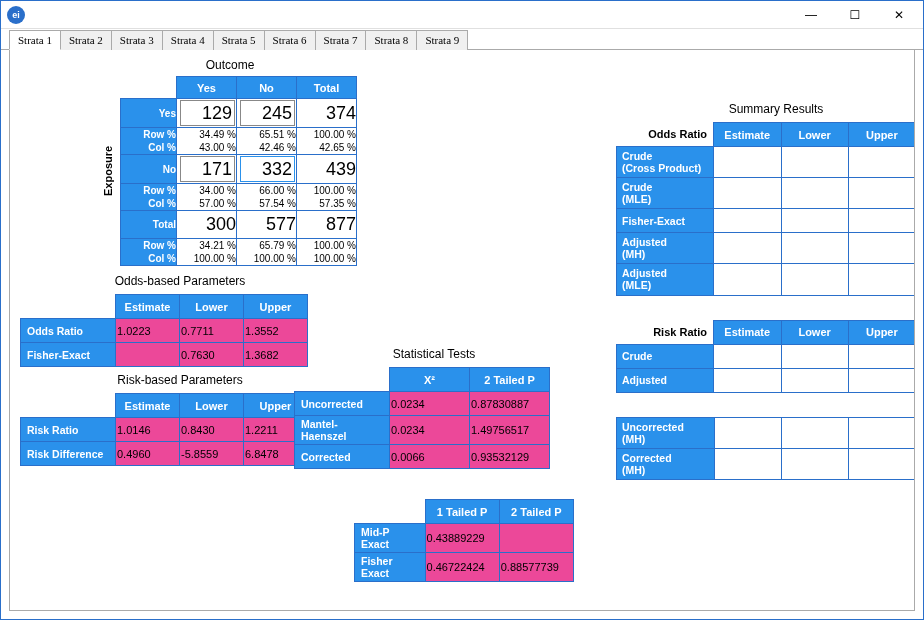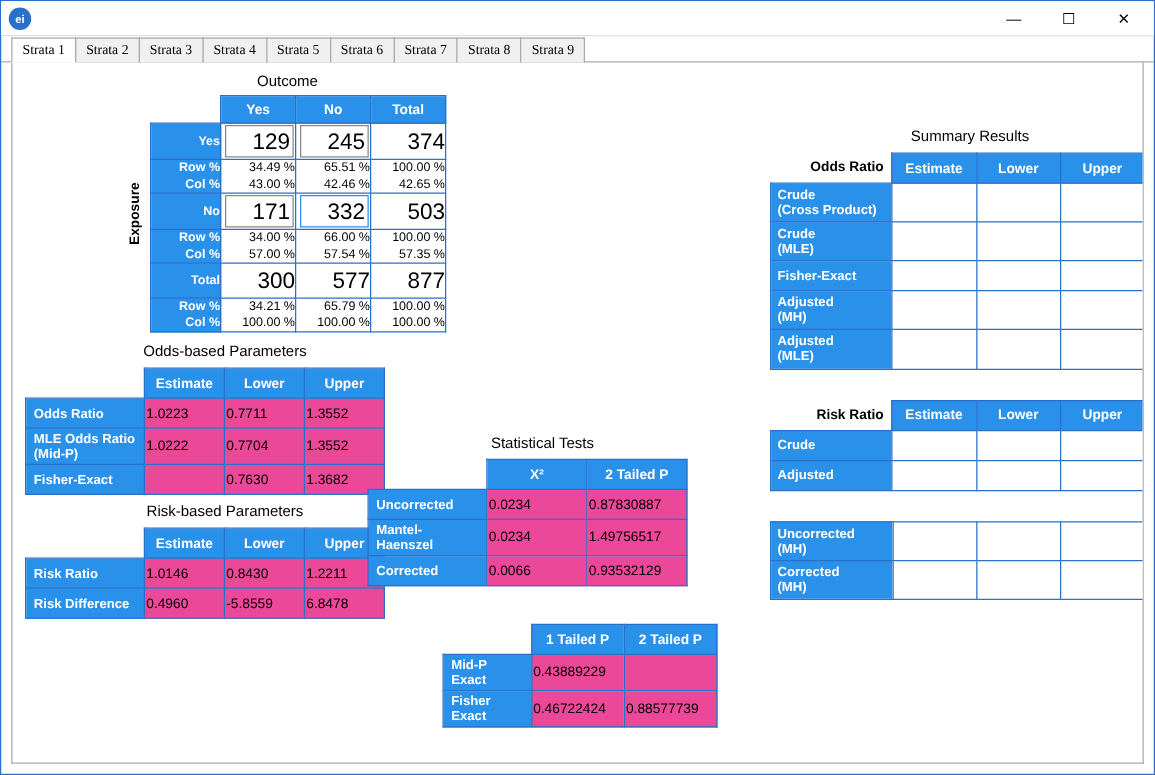--- a/index.html
+++ b/index.html
@@ -231,21 +231,21 @@
             </td>
             <td class="oc-small"><span>34.49 %</span><br><span>43.00 %</span></td>
             <td class="oc-small"><span>65.51 %</span><br><span>42.46 %</span></td>
             <td class="oc-small"><span>100.00 %</span><br><span>42.65 %</span></td>
           </tr>
 
           <tr>
             <td class="oc-rowhead">No</td>
             <td class="oc-big"><input class="oc-input" value="171" style=""></td>
             <td class="oc-big"><input class="oc-input focus" value="332" style=""></td>
-            <td class="oc-big">503</td>
+            <td class="oc-big">439</td>
           </tr>
           <tr>
             <td class="oc-rowhead">
               <span>Row %</span><br><span>Col %</span>
             </td>
             <td class="oc-small"><span>34.00 %</span><br><span>57.00 %</span></td>
             <td class="oc-small"><span>66.00 %</span><br><span>57.54 %</span></td>
             <td class="oc-small"><span>100.00 %</span><br><span>57.35 %</span></td>
           </tr>
 
@@ -276,26 +276,20 @@
               <td class="col-lbl" style="width:64px">Lower</td>
               <td class="col-lbl" style="width:64px">Upper</td>
             </tr>
             <tr>
               <td class="row-lbl" style="width:95px">Odds Ratio</td>
               <td class="val" style="width:64px">1.0223</td>
               <td class="val" style="width:64px">0.7711</td>
               <td class="val" style="width:64px">1.3552</td>
             </tr>
             <tr>
-              <td class="row-lbl" style="width:95px">MLE Odds Ratio (Mid-P)</td>
-              <td class="val" style="width:64px">1.0222</td>
-              <td class="val" style="width:64px">0.7704</td>
-              <td class="val" style="width:64px">1.3552</td>
-            </tr>
-            <tr>
               <td class="row-lbl" style="width:95px">Fisher-Exact</td>
               <td class="val" style="width:64px"></td>
               <td class="val" style="width:64px">0.7630</td>
               <td class="val" style="width:64px">1.3682</td>
             </tr>
           </tbody>
         </table>
 
       <div class="heading" style="margin-top:6px;margin-left:60px;width:200px">Risk-based Parameters</div>
       <table class="param-tbl" id="risk-tbl">

